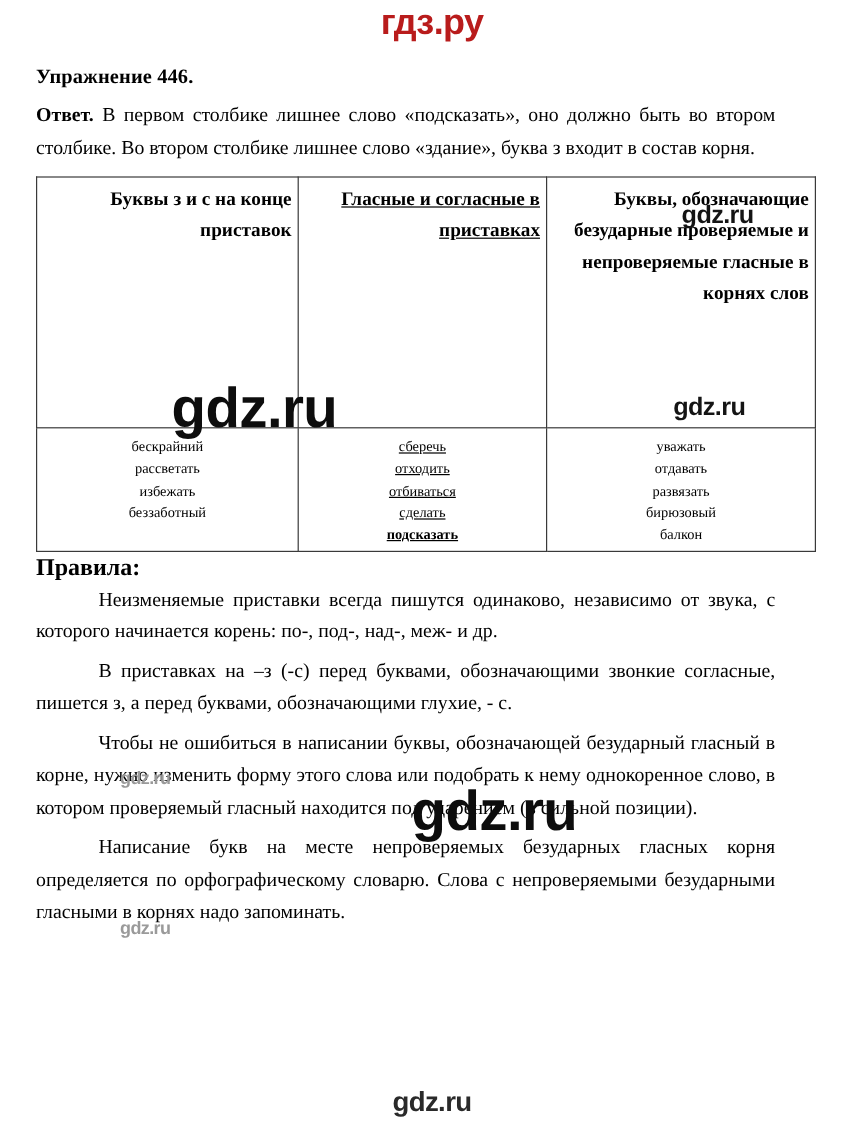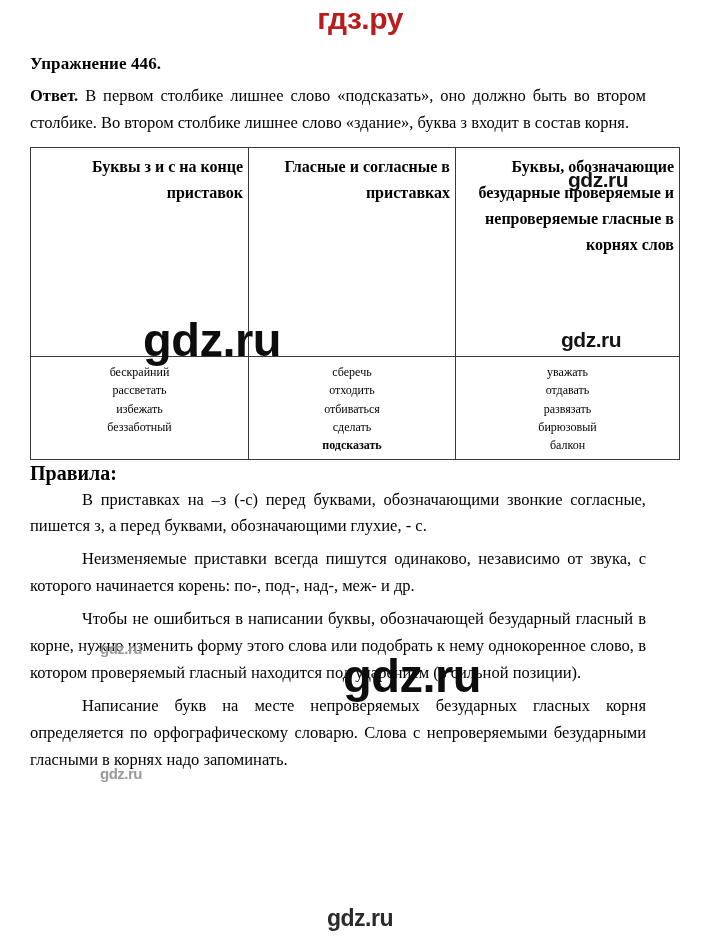--- a/index.html
+++ b/index.html
@@ -61,21 +61,21 @@
     width: 616px;
     margin: 0;
     table-layout: fixed;
   }
   table.wordtable td {
     border: 1.6px solid #3a3a3a;
     vertical-align: top;
     padding: 6px 5px 4px 5px;
   }
   table.wordtable td.c1 { width: 207px; }
-  table.wordtable td.c2 { width: 196px; }
+  table.wordtable td.c2 { width: 196px; text-decoration: underline; }
   table.wordtable td.c3 { width: 213px; }
 
   .th-cell {
     font-weight: bold;
     font-size: 16px;
     line-height: 1.62;
     text-align: right;
   }
   tr.head-row td { height: 198px; }
 
@@ -177,22 +177,22 @@
               <div>бирюзовый</div>
               <div>балкон</div>
             </div>
         </td>
       </tr>
     </tbody>
   </table>
 
   <div class="rules-title">Правила:</div>
 
+  <p class="rule-par">Неизменяемые приставки всегда пишутся одинаково, независимо от звука, с которого начинается корень: по-, под-, над-, меж- и др.</p>
   <p class="rule-par">В приставках на –з (-с) перед буквами, обозначающими звонкие согласные, пишется з, а  перед буквами, обозначающими глухие, - с.</p>
-  <p class="rule-par">Неизменяемые приставки всегда пишутся одинаково, независимо от звука, с которого начинается корень: по-, под-, над-, меж- и др.</p>
   <p class="rule-par">Чтобы не ошибиться в написании буквы, обозначающей безударный гласный в корне, нужно изменить форму этого слова или подобрать к нему однокоренное слово, в котором проверяемый гласный находится под ударением (в сильной позиции).</p>
   <p class="rule-par">Написание букв на месте непроверяемых безударных гласных корня определяется по орфографическому словарю. Слова с непроверяемыми безударными гласными  в корнях надо запоминать.</p>
 
 </div>
 
 <div class="wm wm-big-dark wm-1">gdz.ru</div>
 <div class="wm wm-med-dark wm-2">gdz.ru</div>
 <div class="wm wm-med-dark wm-3">gdz.ru</div>
 <div class="wm wm-big-dark wm-4">gdz.ru</div>
 <div class="wm wm-small-gray wm-5">gdz.ru</div>

